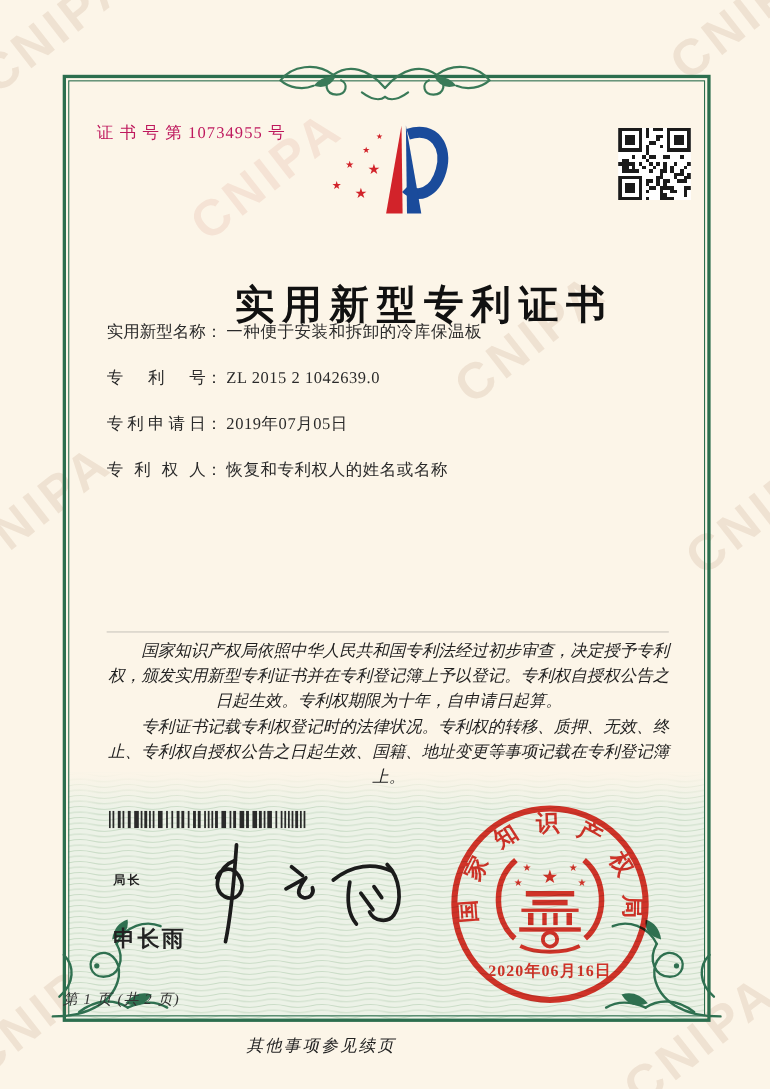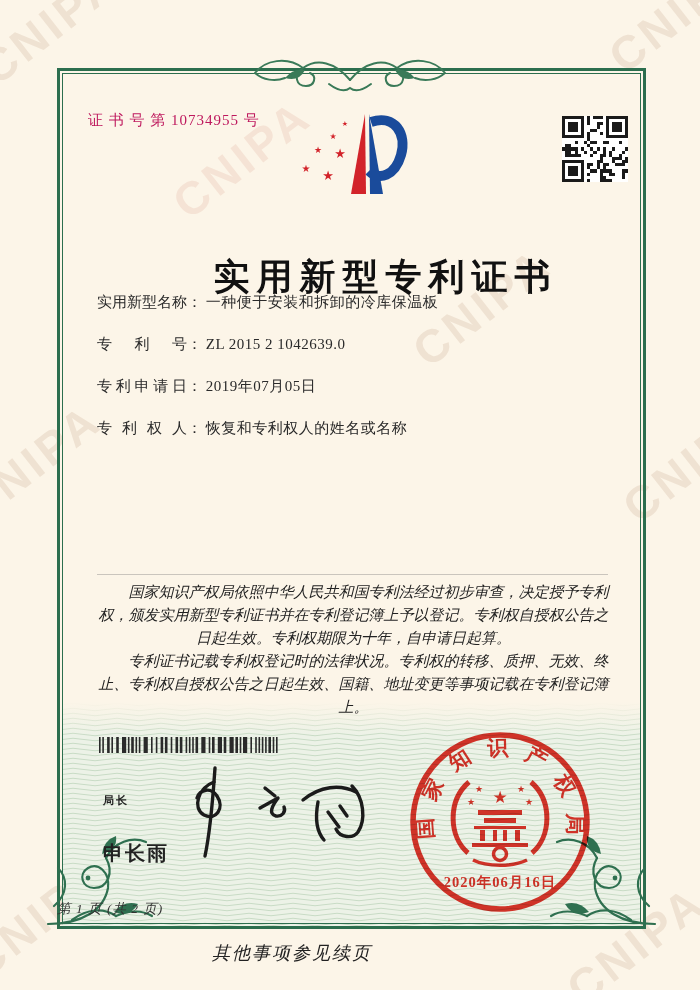--- a/index.html
+++ b/index.html
@@ -69,21 +69,21 @@
     font-size:20px;font-weight:600;letter-spacing:2px;color:#222;margin-top:16px;}
   .sig-hand{position:absolute;left:168px;top:758px;z-index:3;}
   
   .seal{position:absolute;left:405px;top:725px;z-index:4;mix-blend-mode:multiply;opacity:0.94;}
   
   .orn{z-index:3;pointer-events:none;}
   
   .page-info{position:absolute;left:57px;top:900px;width:589px;z-index:3;
     font-size:13.5px;color:#333;letter-spacing:1px;font-style:italic;}
   .cont-note{position:absolute;left:0;top:941px;width:584px;z-index:3;
-    text-align:center;font-size:18px;font-style:italic;color:#222;letter-spacing:2px;}
+    text-align:center;font-size:15px;font-style:italic;color:#222;letter-spacing:2px;}
 </style>
 </head>
 <body>
 
 <div class="wm" style="left:-30px;top:-2px;">CNIPA</div>
 <div class="wm" style="left:598px;top:-14px;">CNIPA</div>
 <div class="wm" style="left:162px;top:132px;color:rgba(214,150,125,0.18);">CNIPA</div>
 <div class="wm" style="left:402px;top:280px;">CNIPA</div>
 <div class="wm" style="left:-48px;top:436px;">CNIPA</div>
 <div class="wm" style="left:612px;top:436px;">CNIPA</div>

